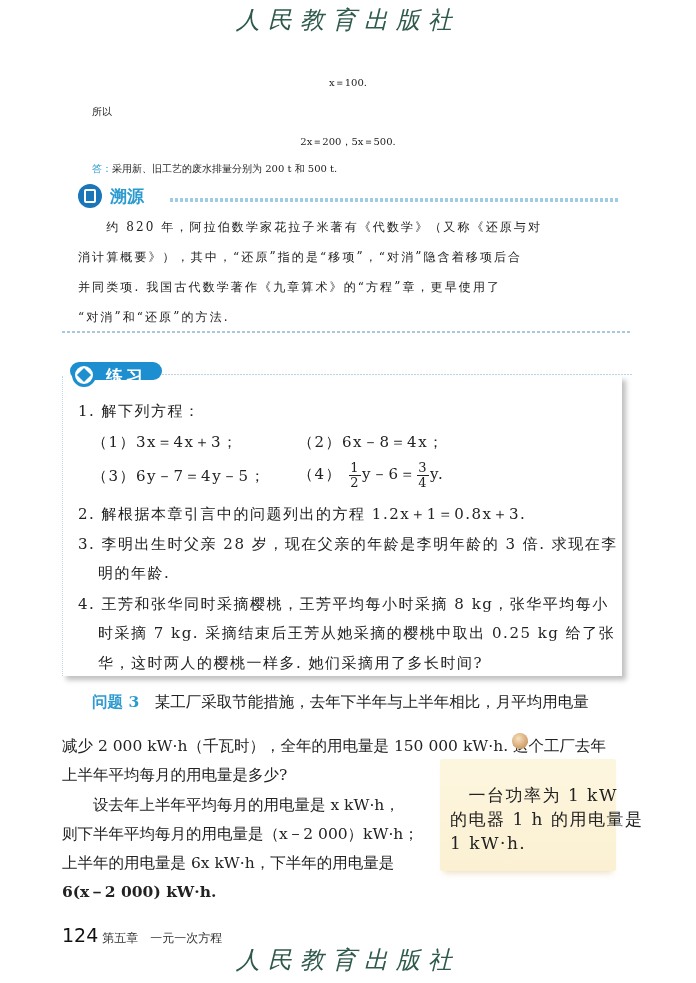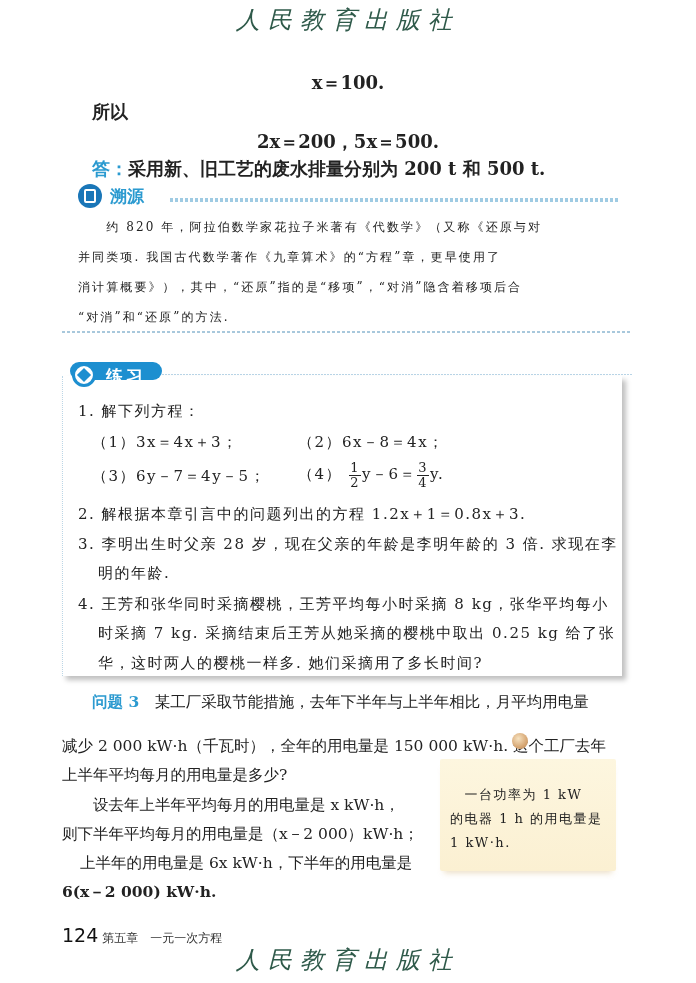--- a/index.html
+++ b/index.html
@@ -7,21 +7,21 @@
     body { position: relative; font-family: "DejaVu Serif", "Liberation Serif", serif; color: #222; }
 
     .publisher {
       position: absolute; left: 0; width: 696px; text-align: center;
       font-family: "DejaVu Serif", serif; font-style: italic;
       color: #2f5a4a; font-size: 24px; letter-spacing: 8px;
     }
     .publisher.top { top: 4px; }
     .publisher.bottom { top: 944px; }
 
-    .line { position: absolute; font-size: 18px; line-height: 22px; white-space: nowrap; font-weight: bold; }
+    .line { position: absolute; font-size: 10px; line-height: 22px; white-space: nowrap; }
     .center { left: 0; width: 696px; text-align: center; }
     .math { font-family: "DejaVu Serif", serif; }
     .blue { color: #2b9ad0; }
 
     
     .suyuan-header { position: absolute; left: 78px; top: 184px; height: 26px; width: 540px; }
     .suyuan-icon {
       position: absolute; left: 0; top: 0; width: 24px; height: 24px; border-radius: 50%;
       background: #1a76b8; color: #fff; font-size: 13px; text-align: center; line-height: 24px;
     }
@@ -82,21 +82,21 @@
     .note {
       position: absolute; left: 440px; top: 759px; width: 176px; height: 112px;
       background: linear-gradient(180deg, #fdf6df 0%, #fbf0d2 100%);
       border-radius: 2px;
       box-shadow: 0 6px 6px -4px rgba(200,160,90,0.35);
     }
     .note-pin {
       position: absolute; left: 512px; top: 733px; width: 16px; height: 16px; border-radius: 50%;
       background: radial-gradient(circle at 40% 35%, #f6e2c0 0%, #d7a774 60%, #b98652 100%);
     }
-    .note-text { position: absolute; left: 450px; top: 783px; width: 160px; font-size: 13px; line-height: 24px; letter-spacing: 1.5px; white-space: nowrap; }
+    .note-text { position: absolute; left: 450px; top: 783px; width: 160px; font-size: 17px; line-height: 24px; letter-spacing: 1.5px; white-space: nowrap; }
 
     .footer { position: absolute; left: 62px; top: 924px; font-size: 12px; color: #333; white-space: nowrap; }
     .footer .pg { font-family: "DejaVu Sans", sans-serif; font-size: 19px; color: #111; margin-right: 4px; }
   </style>
 </head>
 <body>
 
 <div class="publisher top">人民教育出版社</div>
 
 <div class="line center math" style="top:72px;">x＝100.</div>
@@ -108,22 +108,22 @@
 
 <div class="suyuan-header">
   <div class="suyuan-icon">
       <div class="inner"></div>
     </div>
   <div class="suyuan-title">溯源</div>
   <div class="wavy"></div>
 </div>
 <div class="suyuan-body">
   <p>　　约 820 年，阿拉伯数学家花拉子米著有《代数学》（又称《还原与对</p>
+  <p>消计算概要》），其中，“还原”指的是“移项”，“对消”隐含着移项后合</p>
   <p>并同类项. 我国古代数学著作《九章算术》的“方程”章，更早使用了</p>
-  <p>消计算概要》），其中，“还原”指的是“移项”，“对消”隐含着移项后合</p>
   <p>“对消”和“还原”的方法.</p>
 </div>
 <div class="suyuan-divider"></div>
 
 <div class="practice-box"></div>
 <div class="practice-topline"></div>
 <div class="practice-tab">
   <div class="practice-tab-icon"></div>
   <div class="practice-tab-label">练习</div>
 </div>
@@ -145,21 +145,21 @@
 <div class="ex" style="left:98px; top:652px;text-align:center;">华，这时两人的樱桃一样多. 她们采摘用了多长时间?</div>
 
 <div class="p3" style="left:92px; top:691px;">
   <span class="p3-label">问题 3</span>　<span>某工厂采取节能措施，去年下半年与上半年相比，月平均用电量</span>
 </div>
 <div class="p3" style="left:62px; top:735px;">减少 2 000 kW·h（千瓦时），全年的用电量是 150 000 kW·h. 这个工厂去年</div>
 <div class="p3" style="left:62px; top:764px;">上半年平均每月的用电量是多少?</div>
 
 <div class="p3" style="left:62px; top:794px;">　　设去年上半年平均每月的用电量是 x kW·h，</div>
 <div class="p3" style="left:62px; top:823px;">则下半年平均每月的用电量是（x－2 000）kW·h；</div>
-<div class="p3" style="left:80px; top:852px;text-align:right;">上半年的用电量是 6x kW·h，下半年的用电量是</div>
+<div class="p3" style="left:62px; top:852px;text-align:right;">上半年的用电量是 6x kW·h，下半年的用电量是</div>
 <div class="p3" style="left:62px; top:881px;font-weight:bold;">6(x－2 000) kW·h.</div>
 
 <div class="note"></div>
 <div class="note-pin"></div>
 <div class="note-text">
   <div>　一台功率为 1 kW</div>
   <div>的电器 1 h 的用电量是</div>
   <div>1 kW·h.</div>
 </div>
 

